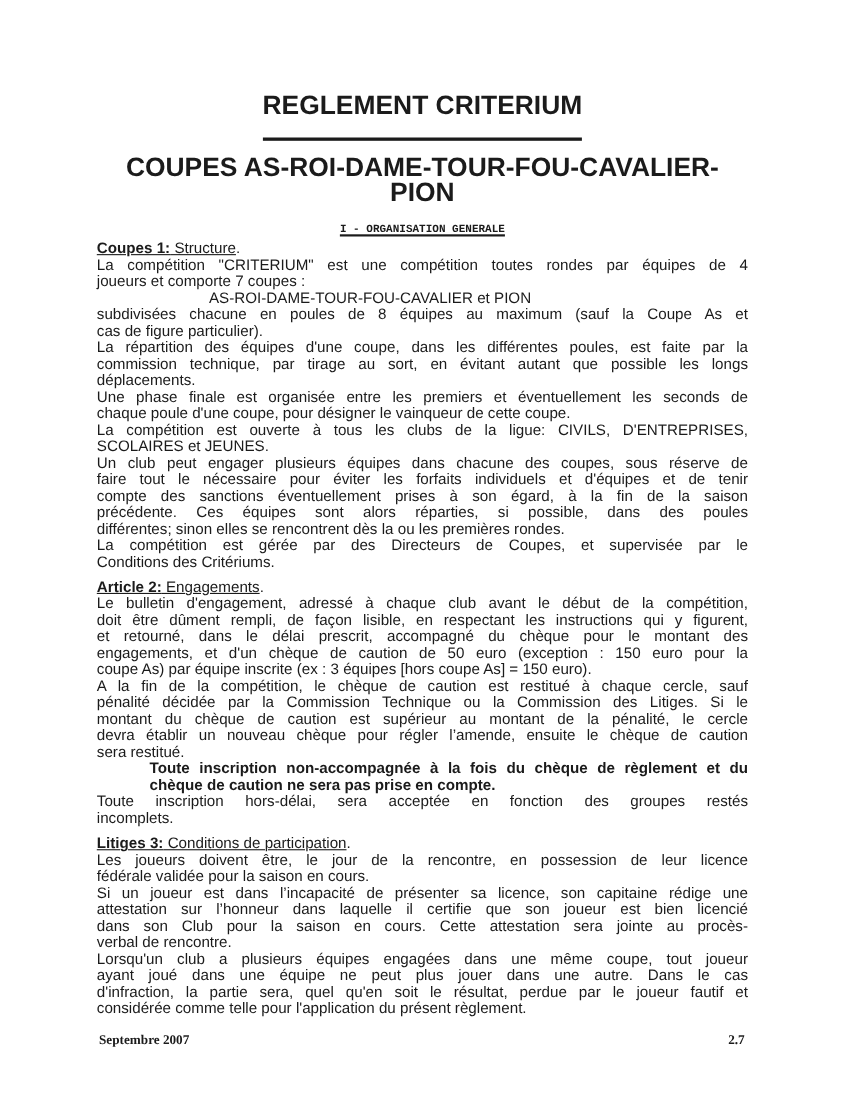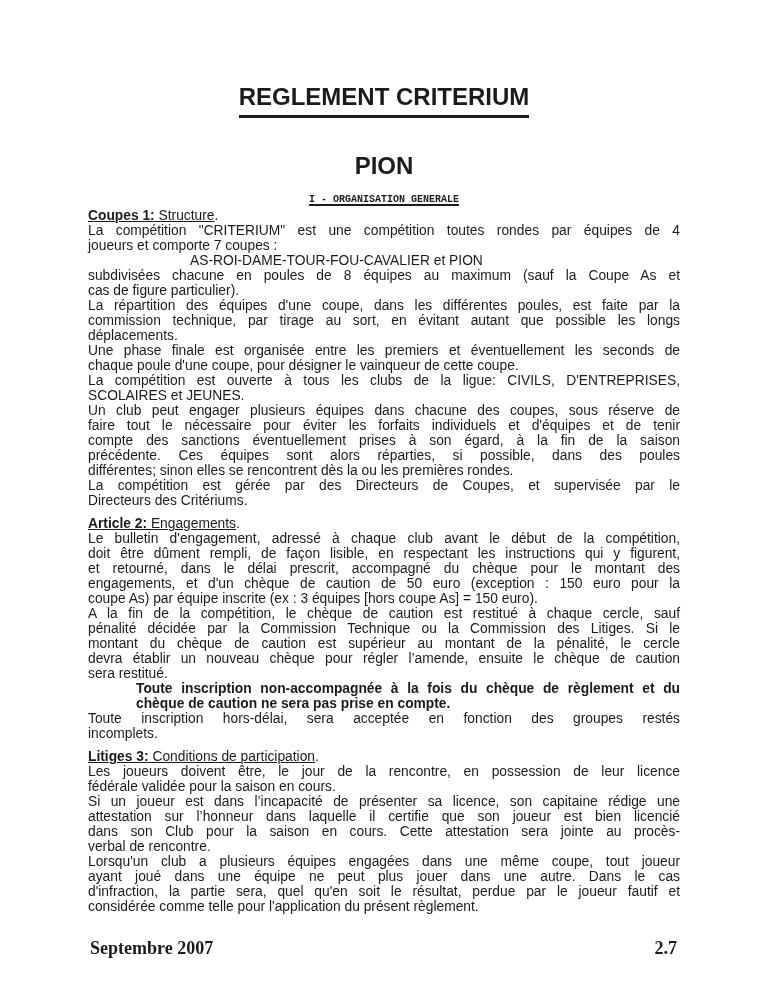--- a/index.html
+++ b/index.html
@@ -23,21 +23,21 @@
   h1.doc-title {
     margin: 0;
     font-size: 24px;
     line-height: 26px;
     font-weight: bold;
     text-align: center;
   }
   h1.doc-title .u-thick {
     display: inline-block;
     border-bottom: 3px solid #1b1b1b;
-    padding-bottom: 5px;
+    padding-bottom: 15px;
   }
   h2.doc-subtitle {
     margin: 13px 0 0 0;
     font-size: 24px;
     line-height: 23px;
     font-weight: bold;
     text-align: center;
   }
   h3.section-heading {
     margin: 15px 0 0 0;
@@ -87,35 +87,35 @@
   }
   .page-footer {
     position: absolute;
     left: 90px;
     right: 91px;
     top: 938px;
     display: flex;
     justify-content: space-between;
     font-family: "Liberation Serif", serif;
     font-weight: bold;
-    font-size: 18px;
+    font-size: 12px;
     color: #1b1b1b;
   }
 </style>
 </head>
 <body>
 
 <div class="page">
 
   <h1 class="doc-title">
     <span class="u-thick">REGLEMENT CRITERIUM</span>
   </h1>
 
   <h2 class="doc-subtitle">
-    <br>
+    <span>COUPES AS-ROI-DAME-TOUR-FOU-CAVALIER-</span><br>
     <span>PION</span>
   </h2>
 
   <h3 class="section-heading">
     <span>I - ORGANISATION GENERALE</span>
   </h3>
 
   <div class="body-text">
 
     <p class="article-heading"><span class="article-label">Coupes 1:</span><span class="article-title"> Structure</span><span>.</span></p>
@@ -146,21 +146,21 @@
       </div>
     <div class="para">
         <div class="jline">Un club peut engager plusieurs équipes dans chacune des coupes, sous réserve de</div>
         <div class="jline">faire tout le nécessaire pour éviter les forfaits individuels et d'équipes et de tenir</div>
         <div class="jline">compte des sanctions éventuellement prises à son égard, à la fin de la saison</div>
         <div class="jline">précédente. Ces équipes sont alors réparties, si possible, dans des poules</div>
         <div class="jline">différentes; sinon elles se rencontrent dès la ou les premières rondes.</div>
       </div>
     <div class="para">
         <div class="jline">La compétition est gérée par des Directeurs de Coupes, et supervisée par le</div>
-        <div class="jline">Directeurs des Critériums.</div>
+        <div class="jline">Conditions des Critériums.</div>
       </div>
 
     <p class="article-heading gap-top"><span class="article-label">Article 2:</span><span class="article-title"> Engagements</span><span>.</span></p>
 
     <div class="para">
         <div class="jline">Le bulletin d'engagement, adressé à chaque club avant le début de la compétition,</div>
         <div class="jline">doit être dûment rempli, de façon lisible, en respectant les instructions qui y figurent,</div>
         <div class="jline">et retourné, dans le délai prescrit, accompagné du chèque pour le montant des</div>
         <div class="jline">engagements, et d'un chèque de caution de 50 euro (exception : 150 euro pour la</div>
         <div class="jline">coupe As) par équipe inscrite (ex : 3 équipes [hors coupe As] = 150 euro).</div>

